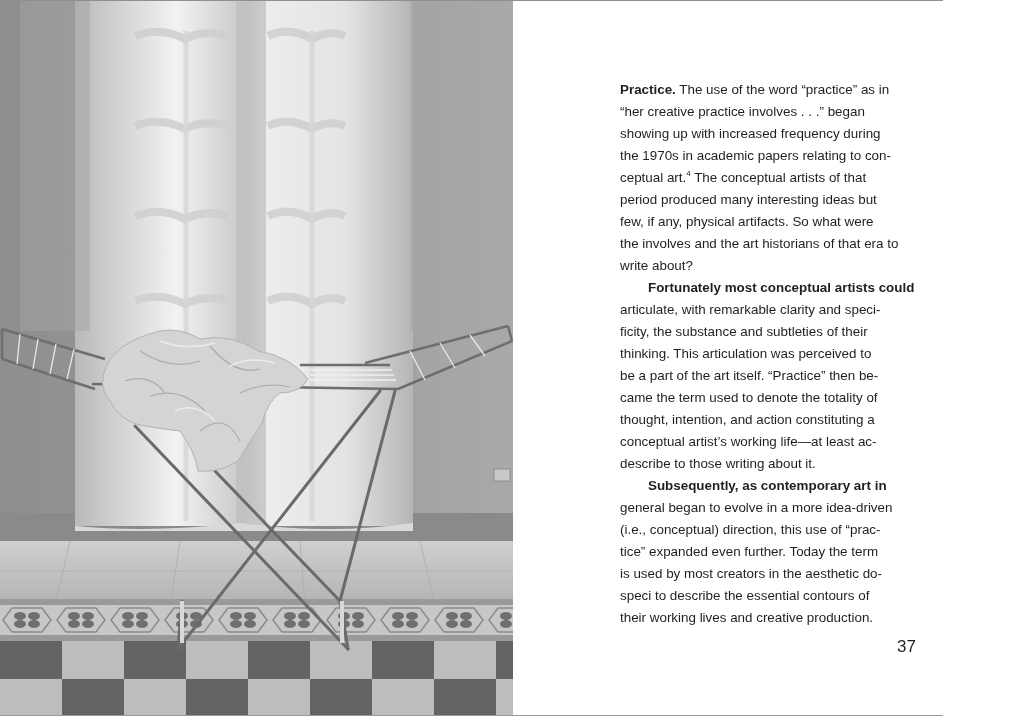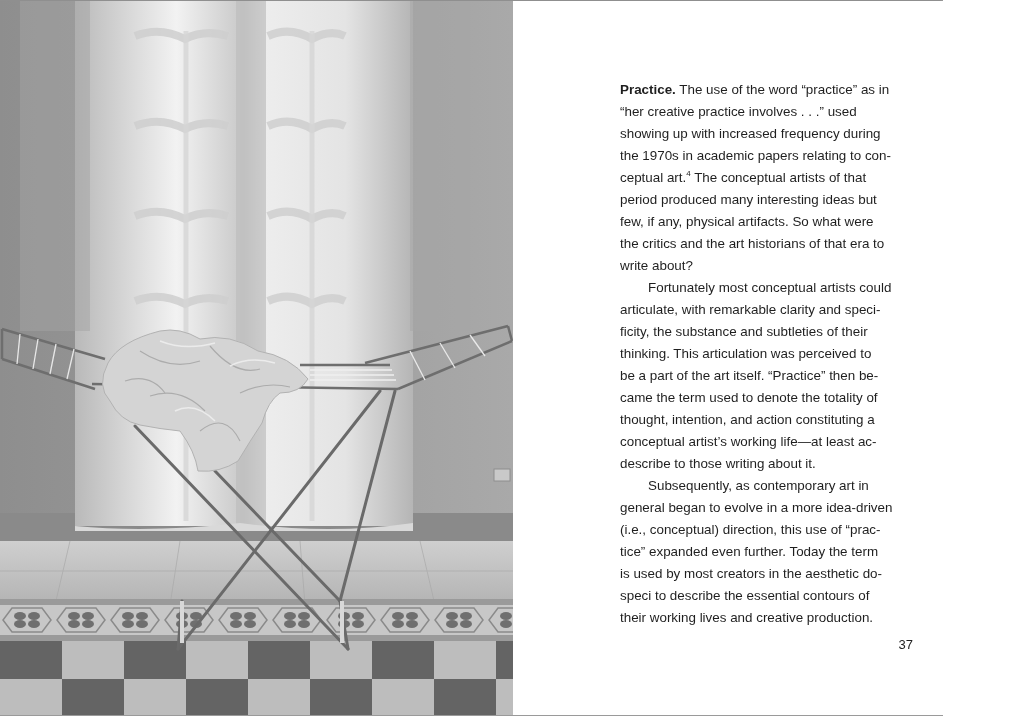--- a/index.html
+++ b/index.html
@@ -23,26 +23,26 @@
     .photo svg { display: block; }
     .text-page {
       position: absolute; left: 513px; top: 0; width: 508px; height: 714px;
       background: #ffffff;
     }
     .text-col {
       position: absolute; left: 107px; top: 78px; width: 296px;
       color: #1f1f1f; font-size: 13.4px; line-height: 22px;
     }
     .line { white-space: nowrap; display: block; height: 22px; }
-    .line.indent { padding-left: 28px; }
+    .line.indent { padding-left: 28px; font-weight: bold; }
     .run-in { font-weight: bold; }
     sup { font-size: 8px; line-height: 0; vertical-align: 6px; }
     .page-number {
       position: absolute; left: 384px; top: 636px; width: 16px;
-      text-align: right; font-size: 13px; color: #1f1f1f;
+      text-align: right; font-size: 17px; color: #1f1f1f;
     }
   </style>
 </head>
 <body>
 
 <div class="spread">
 
   <div class="photo">
     <svg width="513" height="714" viewBox="0 0 513 714" xmlns="http://www.w3.org/2000/svg">
       <defs>
@@ -182,27 +182,27 @@
         <path d="M175 410 Q195 400 215 420"></path>
         <path d="M230 365 Q250 355 275 362"></path>
       </g>
     </svg>
   </div>
 
   <div class="text-page">
     <div class="text-col">
 
       <span class="line"><span class="run-in">Practice.</span><span> The use of the word “practice” as in</span></span>
-      <span class="line">“her creative practice involves . . .” used</span>
+      <span class="line">“her creative practice involves . . .” began</span>
       <span class="line">showing up with increased frequency during</span>
       <span class="line">the 1970s in academic papers relating to con-</span>
       <span class="line"><span>ceptual art.</span><sup>4</sup><span> The conceptual artists of that</span></span>
       <span class="line">period produced many interesting ideas but</span>
       <span class="line">few, if any, physical artifacts. So what were</span>
-      <span class="line">the critics and the art historians of that era to</span>
+      <span class="line">the involves and the art historians of that era to</span>
       <span class="line">write about?</span>
 
       <span class="line indent">Fortunately most conceptual artists could</span>
       <span class="line">articulate, with remarkable clarity and speci-</span>
       <span class="line">ficity, the substance and subtleties of their</span>
       <span class="line">thinking. This articulation was perceived to</span>
       <span class="line">be a part of the art itself. “Practice” then be-</span>
       <span class="line">came the term used to denote the totality of</span>
       <span class="line">thought, intention, and action constituting a</span>
       <span class="line">conceptual artist’s working life—at least ac-</span>

